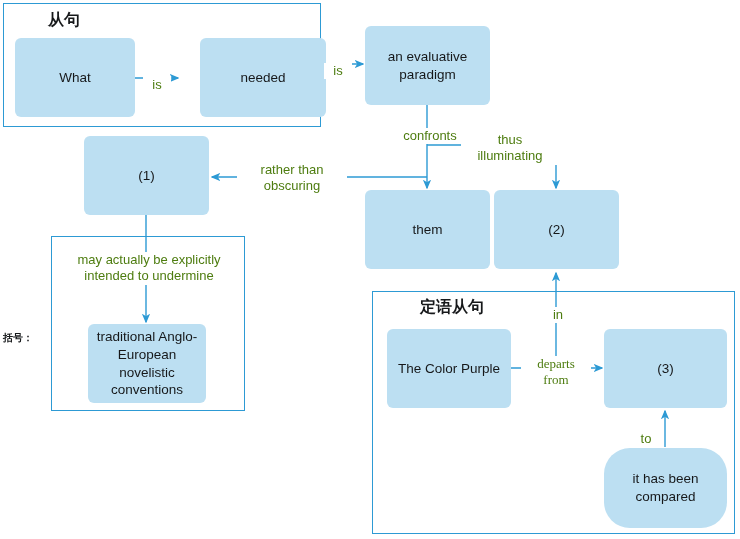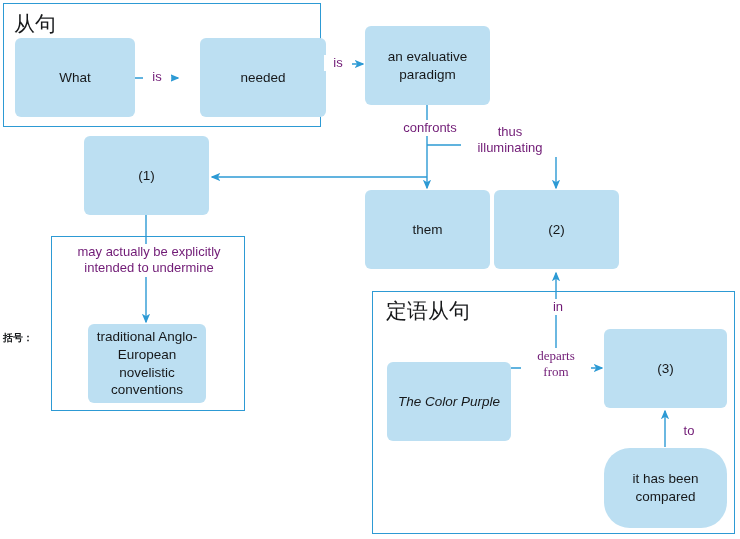--- a/index.html
+++ b/index.html
@@ -32,56 +32,56 @@
     justify-content: center;
     text-align: center;
     color: #16181a;
     font-size: 13.5px;
     line-height: 1.32;
     padding: 2px 6px;
     box-sizing: border-box;
     z-index: 3;
   }
   .node.italic {
-    font-style: italic;
-    margin-top: 33px;
   }
   .group {
     position: absolute;
     border: 1.4px solid #2d9ad4;
     background: transparent;
     box-sizing: border-box;
     z-index: 1;
   }
   .group-title {
     position: absolute;
-    font-size: 21px;
-    font-weight: normal;
+    font-size: 16px;
+    font-weight: bold;
     color: #16181a;
     z-index: 4;
     white-space: nowrap;
+    margin-left: 34px;
   }
   .side-label {
     position: absolute;
     font-size: 10px;
     font-weight: bold;
     color: #16181a;
     z-index: 4;
     white-space: nowrap;
   }
   .edge-label {
     position: absolute;
     font-size: 13px;
     line-height: 1.25;
-    color: #701a75;
+    color: #4d7c0f;
     background: #ffffff;
     text-align: center;
     white-space: pre-line;
     z-index: 5;
     padding: 0 2px;
+    margin-top: 8px;
   }
 </style>
 </head>
 <body>
 
 <div id="diagram">
 
   <svg id="edges" viewBox="0 0 740 539" width="740" height="539">
     <defs>
       <marker id="arrow" viewBox="0 0 10 10" refX="8.5" refY="5" markerWidth="7" markerHeight="7" orient="auto-start-reverse">
@@ -144,24 +144,26 @@
 
   <div class="edge-label" style="left:143px; top:69px; width:24px;">is</div>
 
   <div class="edge-label" style="left:324px; top:55px; width:24px;">is</div>
 
   <div class="edge-label" style="left:386px; top:120px; width:84px;">confronts</div>
 
   <div class="edge-label" style="left:461px; top:124px; width:94px;">thus
 illuminating</div>
 
+  <div class="edge-label" style="left:237px; top:154px; width:106px;">rather than
+obscuring</div>
 
   <div class="edge-label" style="left:57px; top:244px; width:180px;">may actually be explicitly
 intended to undermine</div>
 
   <div class="edge-label" style="left:544px; top:299px; width:24px;">in</div>
 
   <div class="edge-label" style="left:521px; top:348px; width:66px;font-family:Liberation Serif, serif;">departs
 from</div>
 
-  <div class="edge-label" style="left:675px; top:423px; width:24px;">to</div>
+  <div class="edge-label" style="left:632px; top:423px; width:24px;">to</div>
 
 </div>
 
 </body></html>

